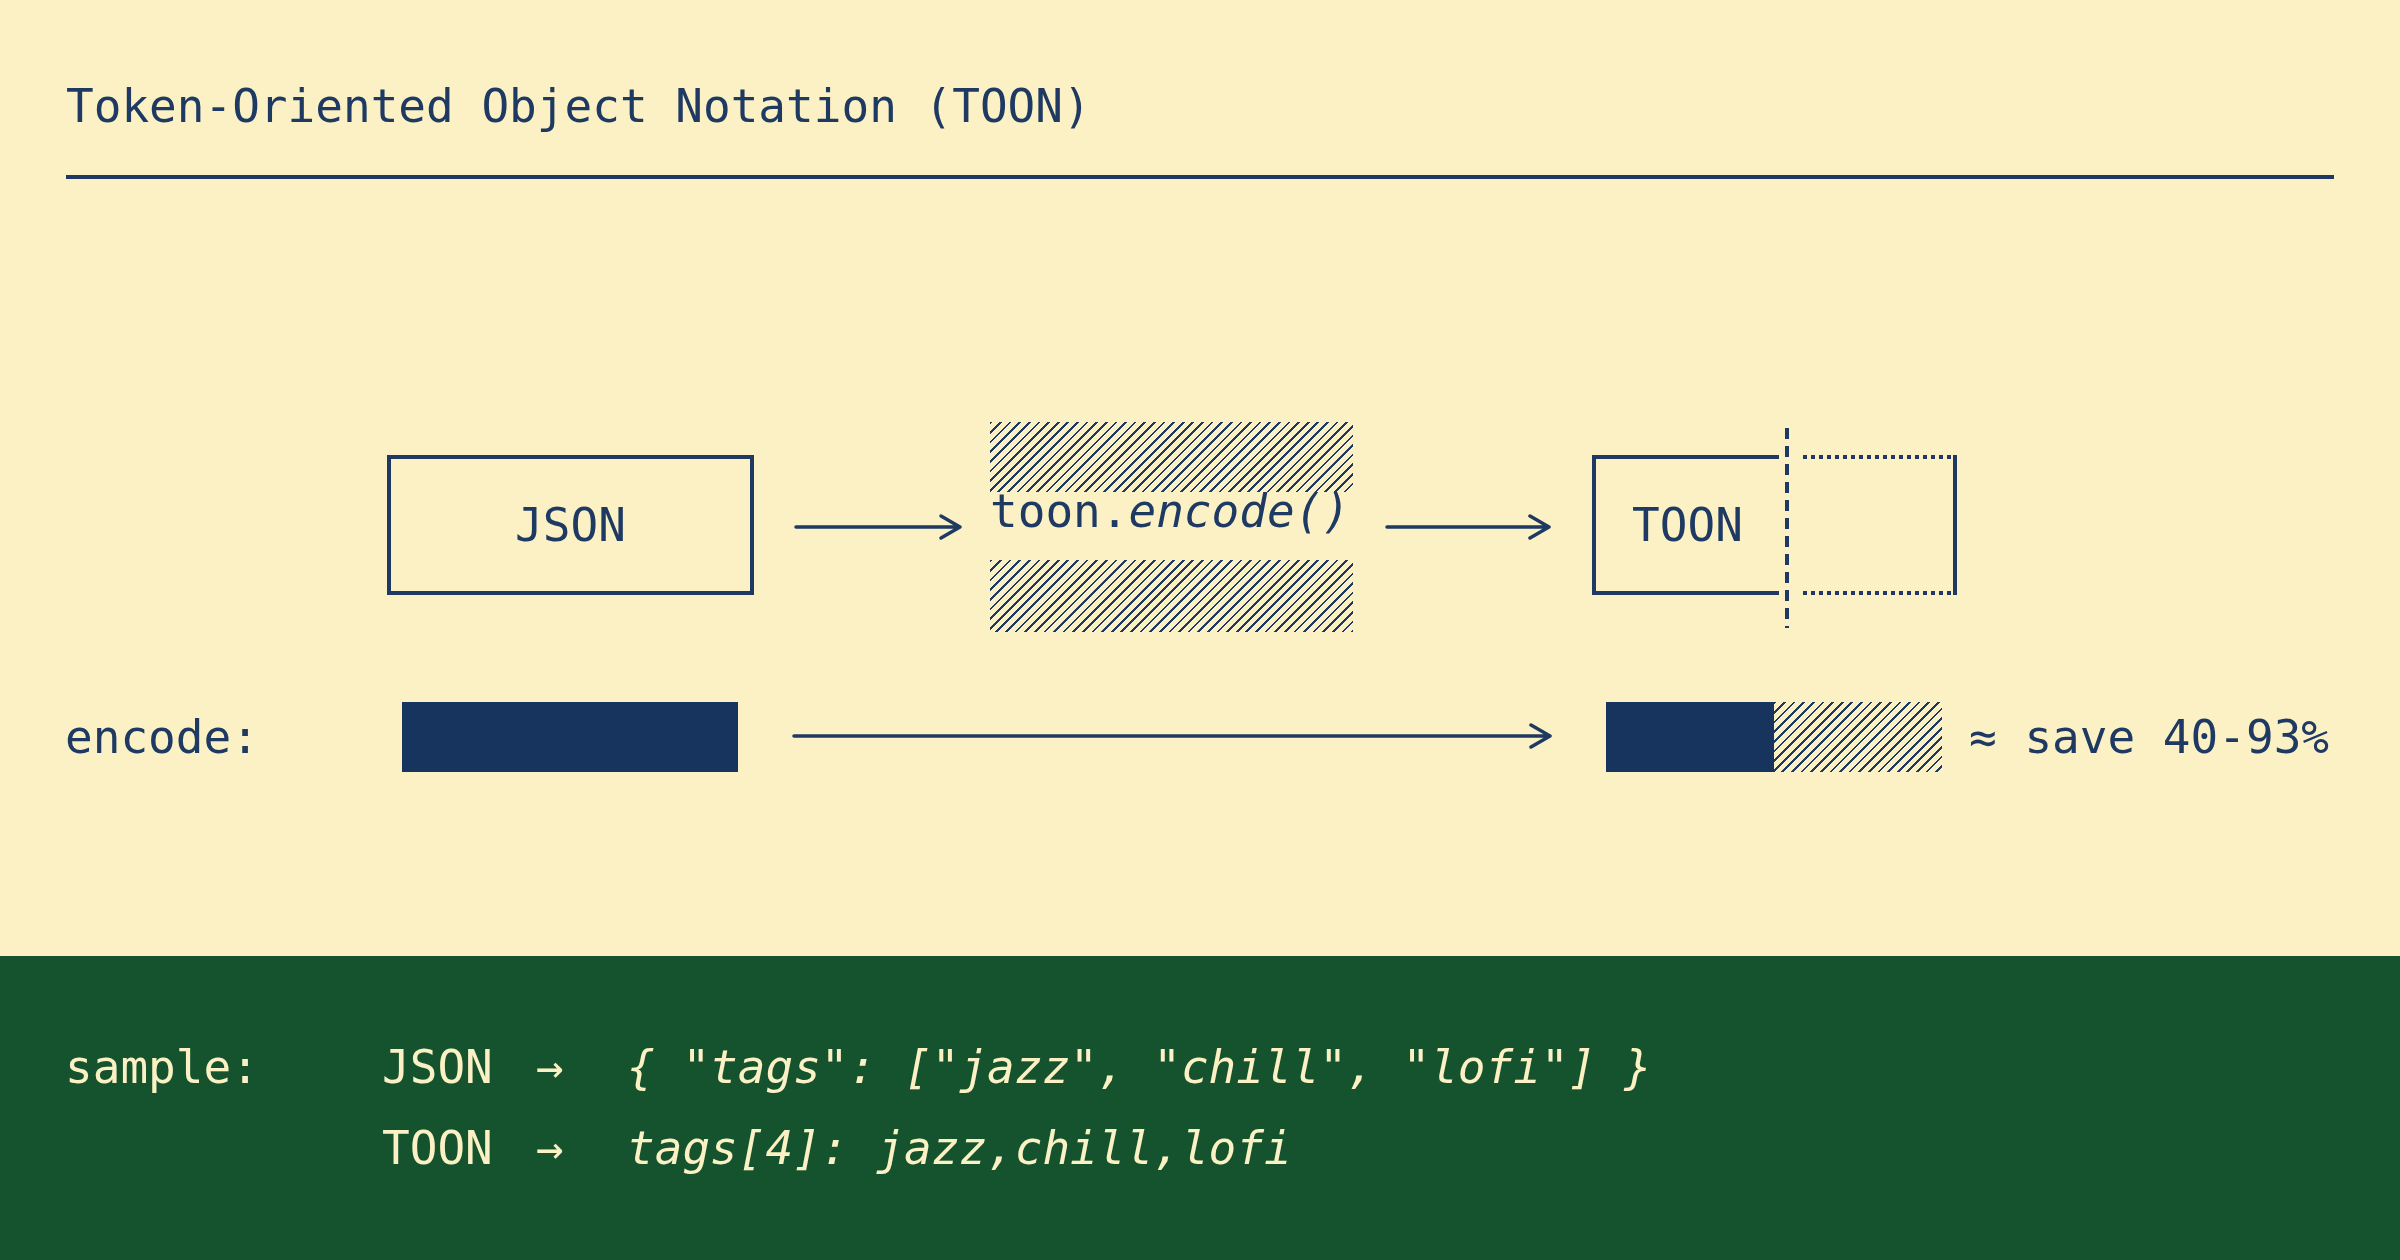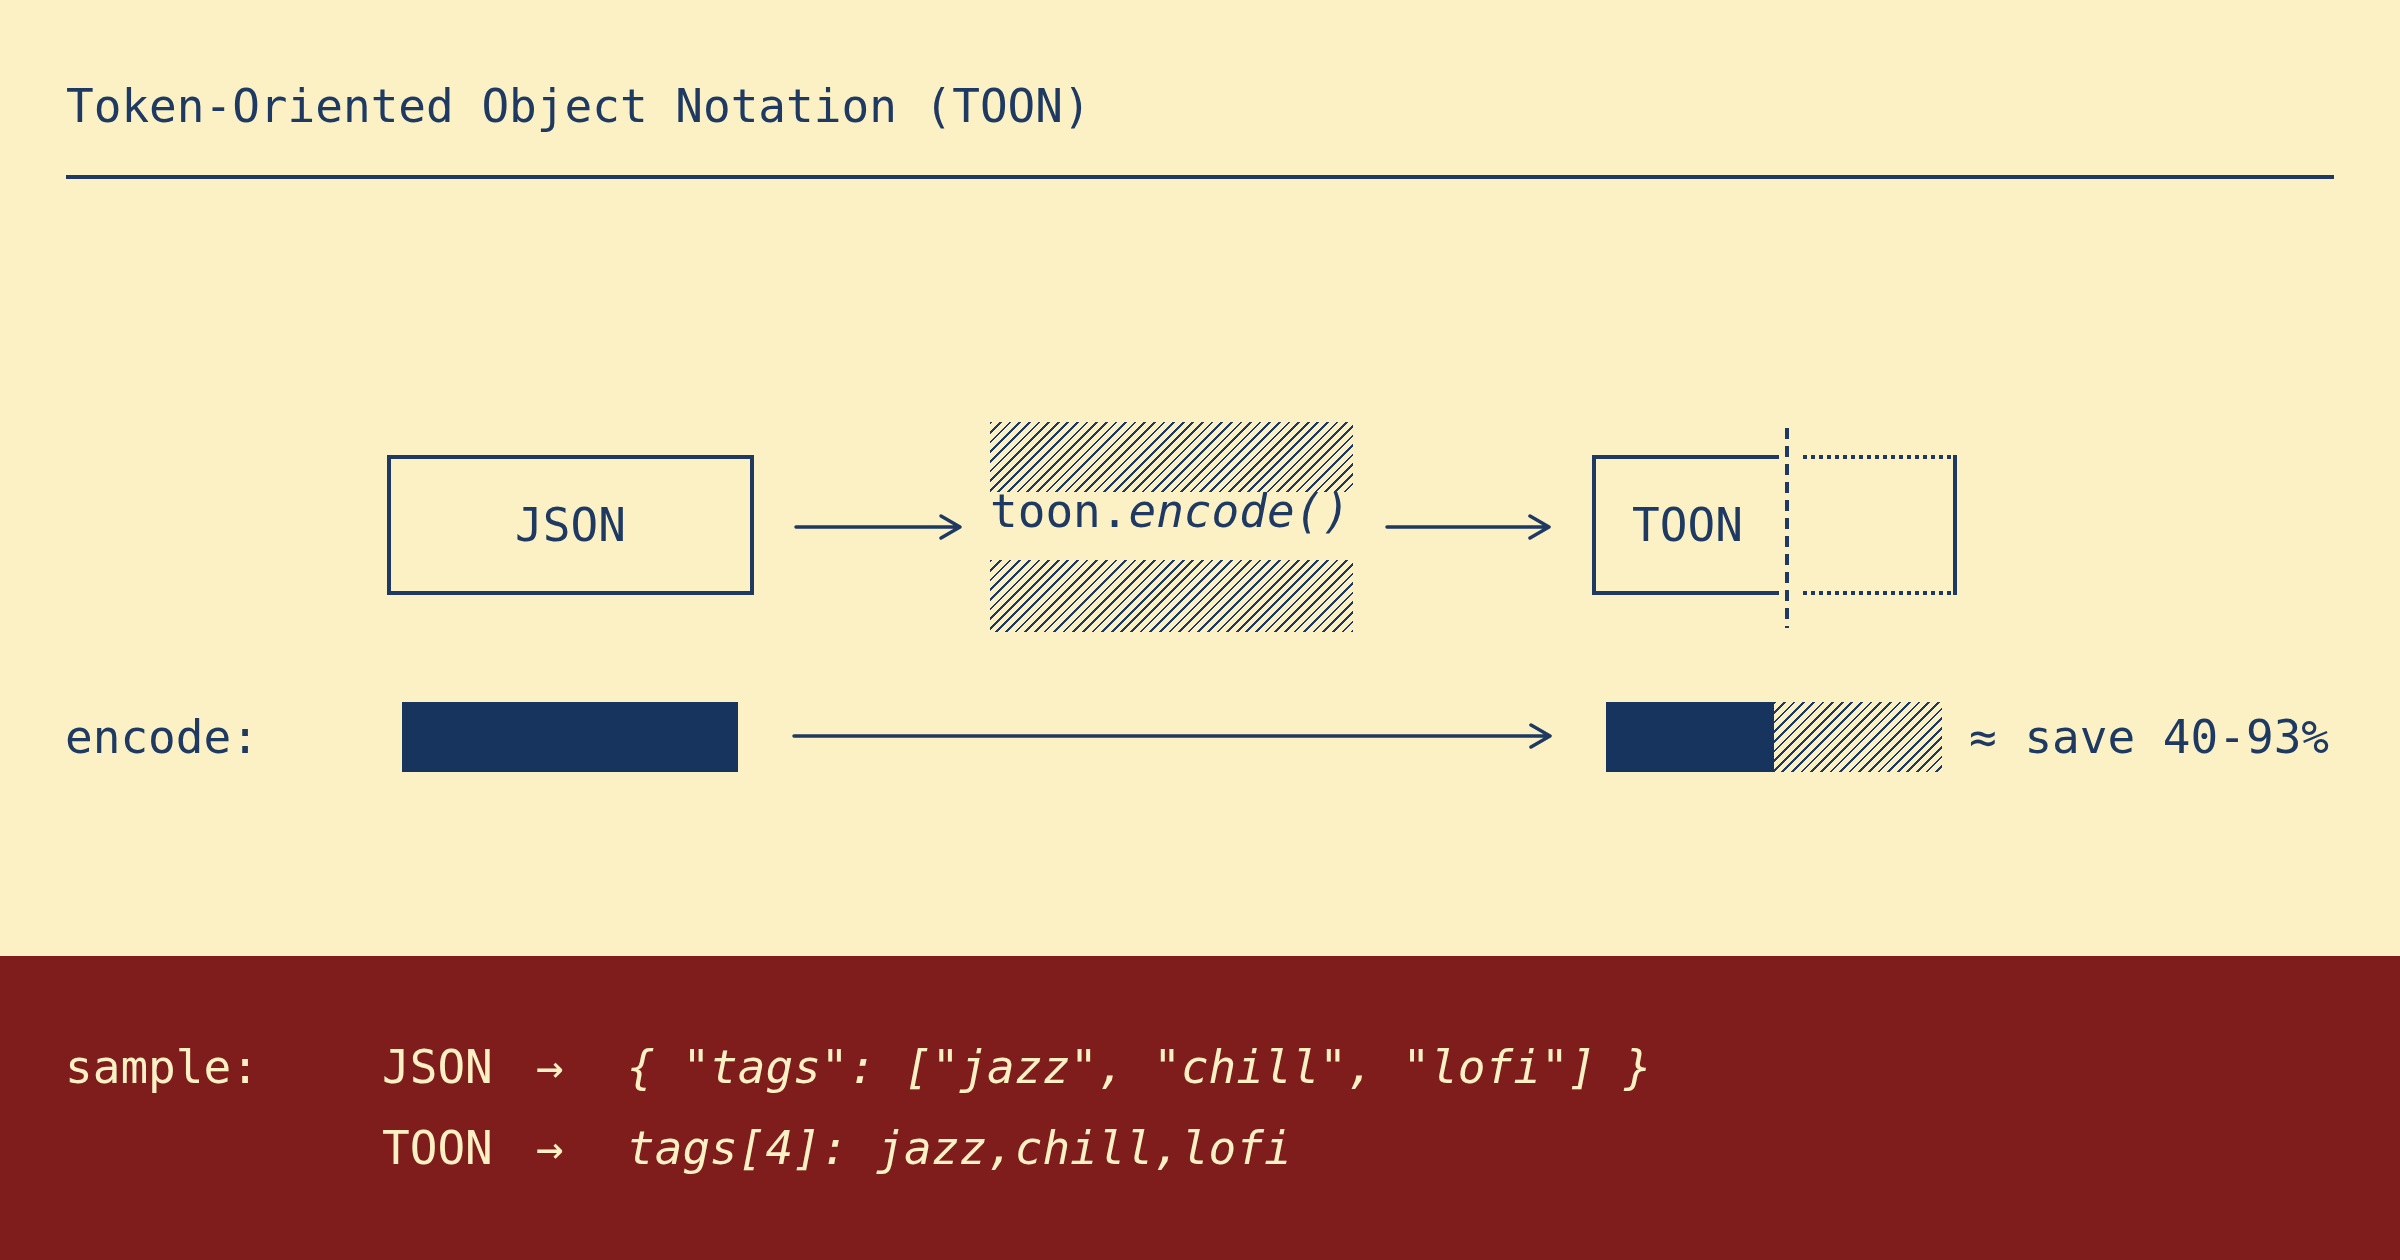--- a/index.html
+++ b/index.html
@@ -48,21 +48,21 @@
 
   
   .tokens-label{left:65px;top:711px;}
   .bar{height:70px;}
   .bar-json{left:402px;top:702px;width:336px;background:#17345E;}
   .bar-toon-solid{left:1606px;top:702px;width:168px;background:#17345E;}
   .bar-toon-saved{left:1774px;top:702px;width:168px;}
   .savings-note{left:1969px;top:711px;}
 
   
-  .panel{left:0;top:956px;width:2400px;height:304px;background:#7f1d1d;}
+  .panel{left:0;top:956px;width:2400px;height:304px;background:#14532d;}
   .sample-label{left:65px;top:85px;}
   .row1{top:85px;}
   .row2{top:166px;}
   .fmt{left:382px;}
   .arrow-glyph{left:536px;}
   .code{left:627px;}
 
   svg{display:block;}
 </style>
 </head>

